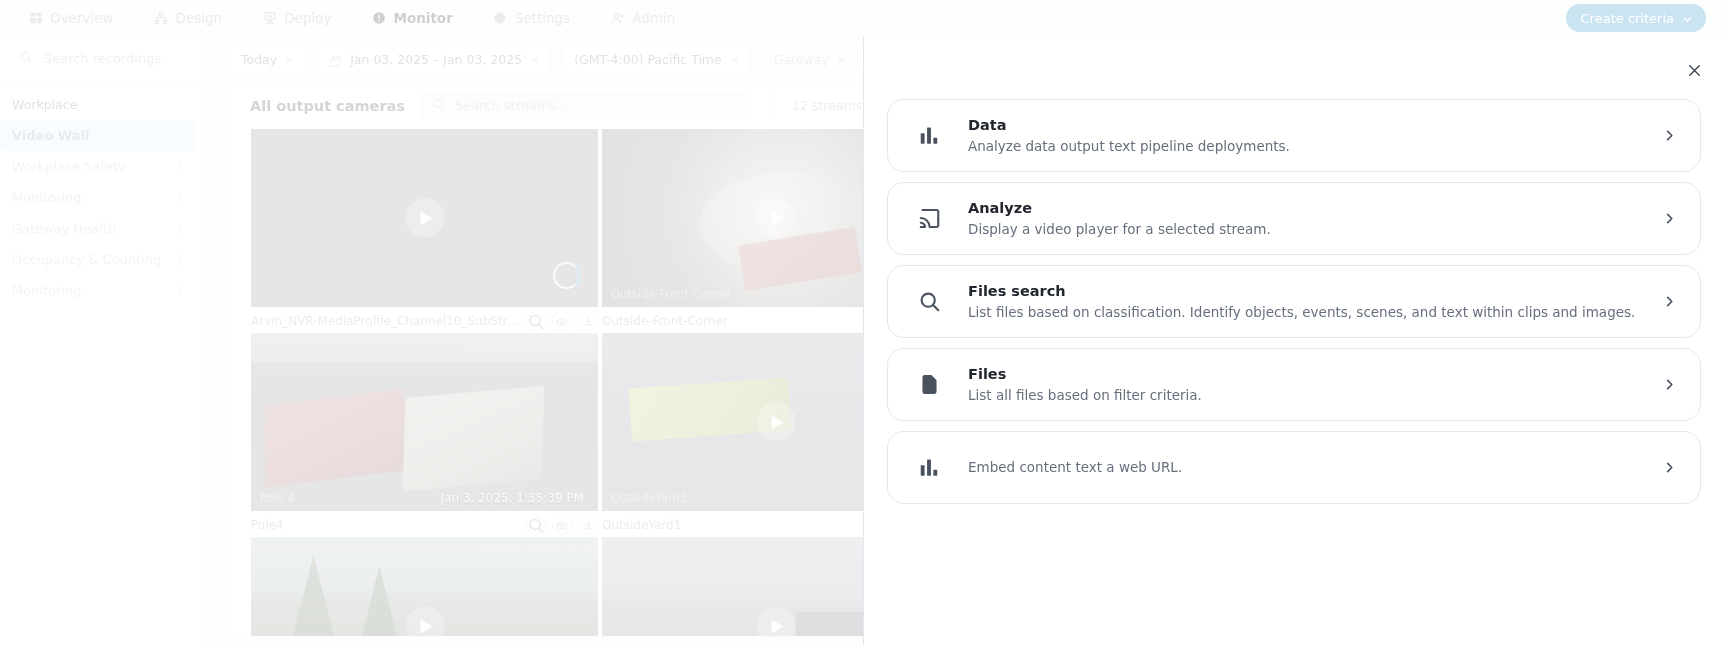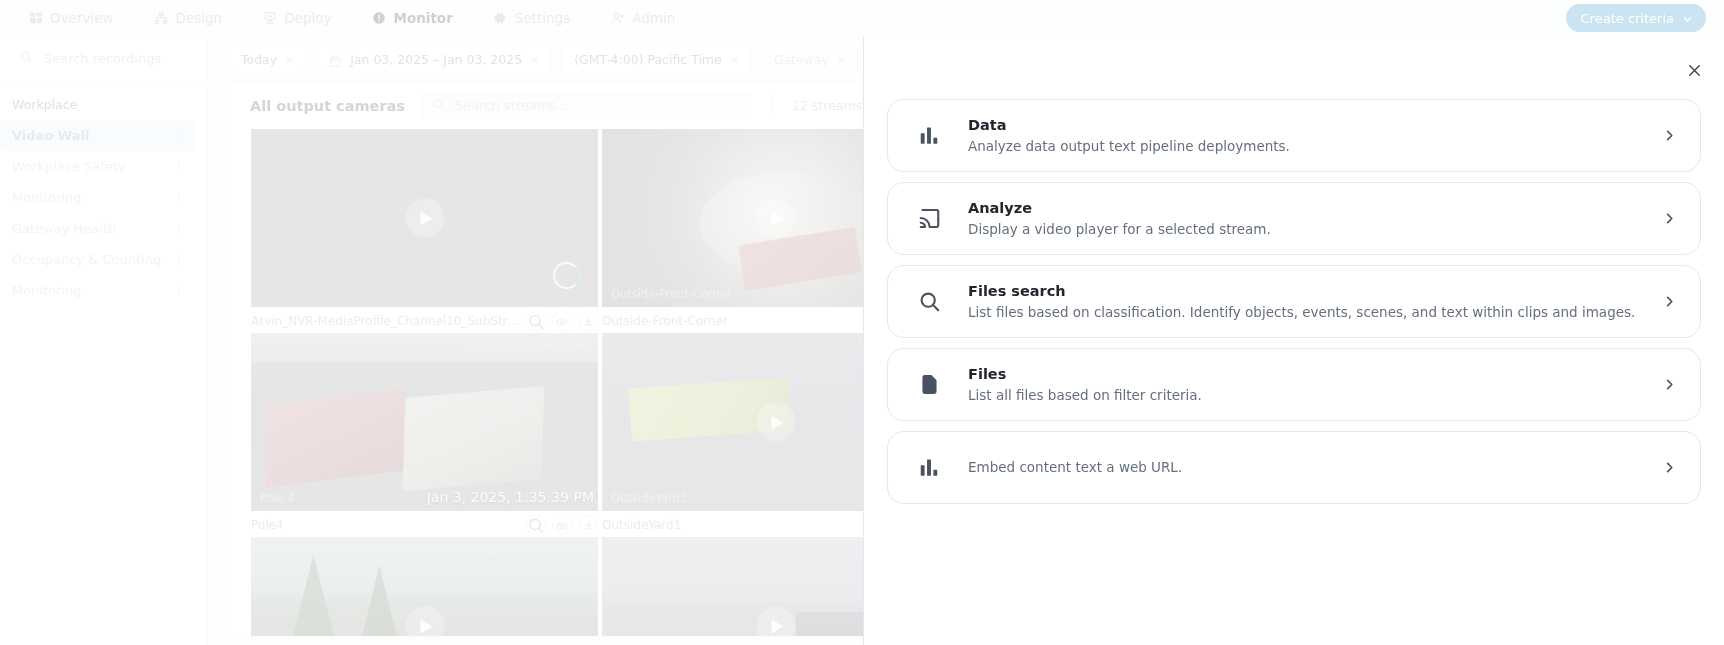--- a/index.html
+++ b/index.html
@@ -127,22 +127,22 @@
     padding-left: 20px; margin-left: 4px;
     font-size: 12.5px; color: #a8aeb8;
     height: 26px; display: flex; align-items: center;
   }
 
   
   .grid { padding: 0 21px; display: flex; gap: 4px; }
   .col { width: 347px; }
   .tile { position: relative; width: 347px; height: 178px; background: #8e8e8e; overflow: hidden; }
   .tile .ts {
-    position: absolute; right: 4px; bottom: 6px;
-    font-size: 14px; color: #efefef; text-shadow: 0 1px 2px rgba(0,0,0,.45);
+    position: absolute; right: 14px; bottom: 6px;
+    font-size: 12px; color: #efefef; text-shadow: 0 1px 2px rgba(0,0,0,.45);
     white-space: nowrap;
   }
   .tile .ts-top {
     position: absolute; right: 8px; top: 6px;
     font-size: 11.5px; color: #d8d8d8; opacity: .55;
   }
   .tile .cam {
     position: absolute; left: 9px; bottom: 6px;
     font-size: 11.5px; color: #dcdcdc; opacity: .65;
   }

